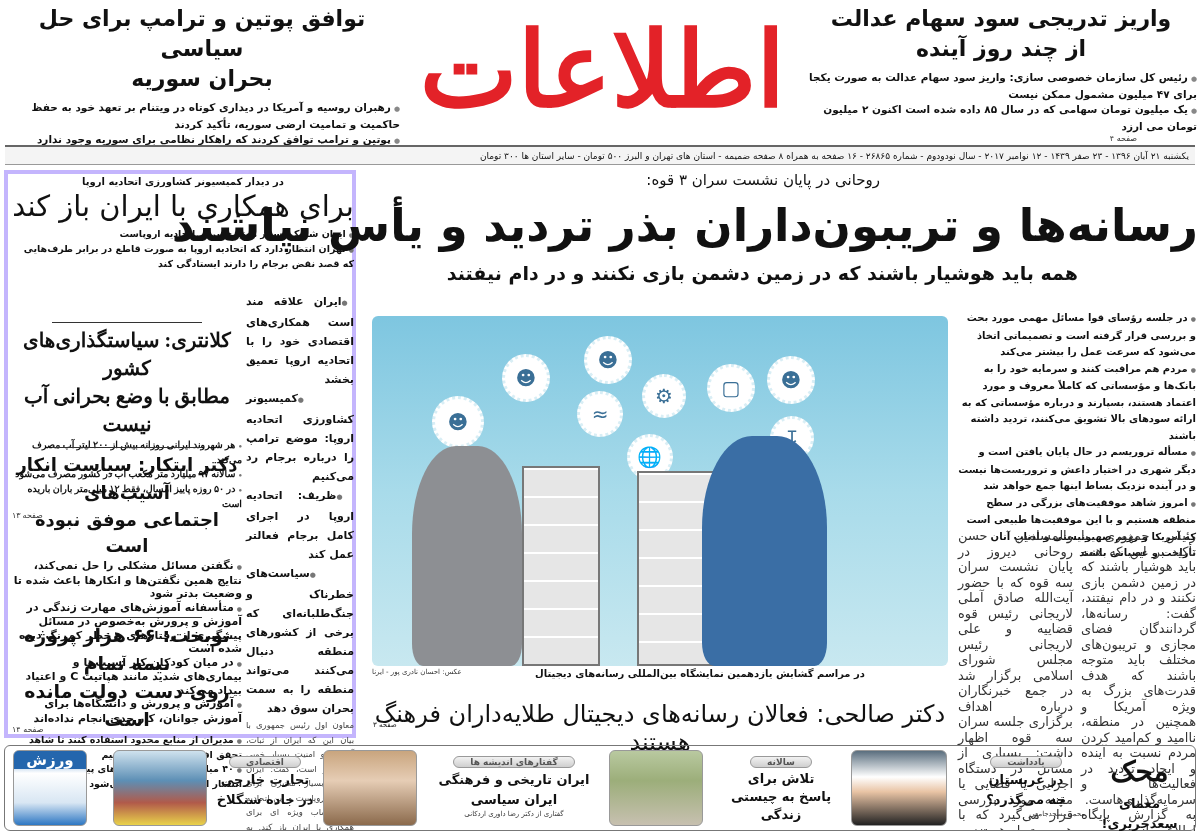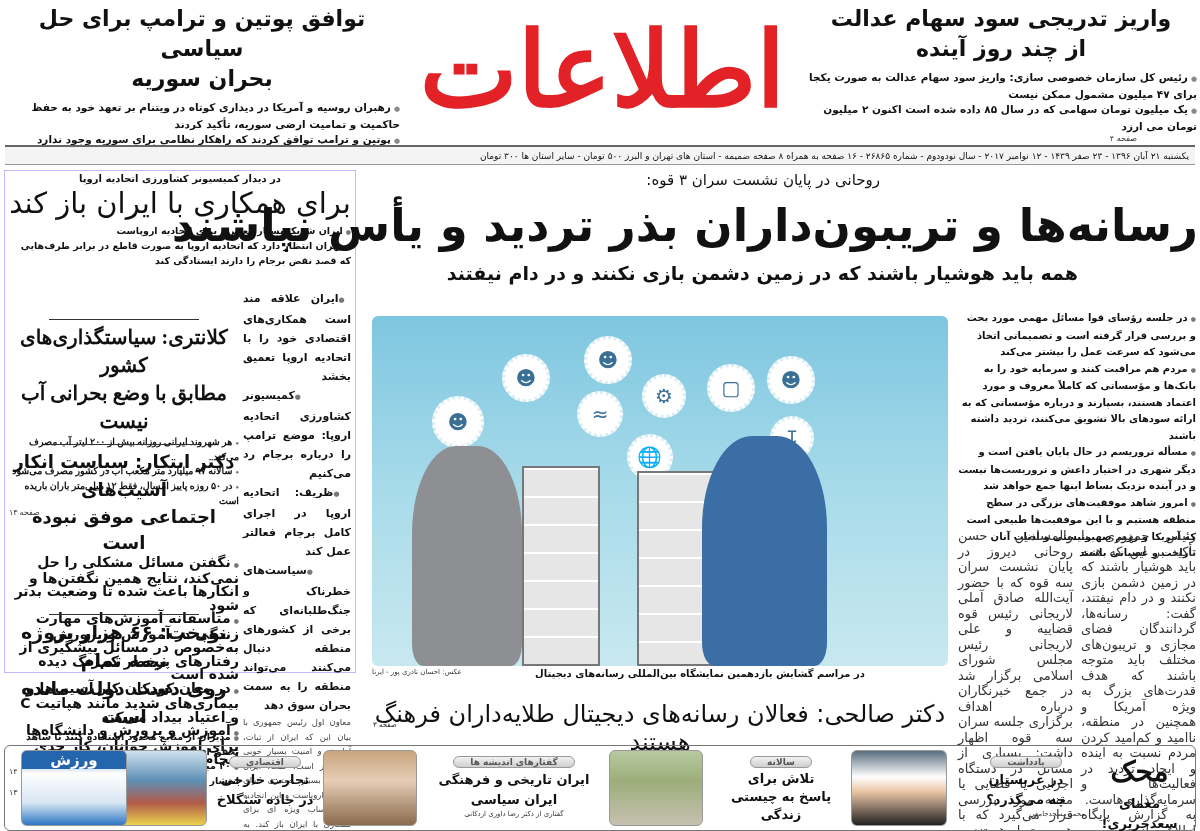--- a/index.html
+++ b/index.html
@@ -11,21 +11,21 @@
   .top-story h2 { font-size: 22px; font-weight: bold; line-height: 30px; font-family: "DejaVu Sans", sans-serif; }
   .top-story ul { list-style: none; text-align: right; font-size: 10.5px; font-weight: bold; line-height: 15px; margin-top: 6px; }
   .top-story li::before { content: "\25CF"; font-size: 7px; color: #888; margin-left: 3px; }
   .page-ref { font-size: 8px; color: #333; text-align: left; direction: rtl; }
   .logo { position: absolute; left: 405px; top: 0; width: 395px; height: 140px; display:flex; align-items:center; justify-content:center; }
   .logo span { font-family: "DejaVu Serif", serif; font-size: 104px; font-weight: bold; color: #e32228; line-height: 1; letter-spacing: -2px; }
 
   .dateline { position: absolute; top: 145px; left: 5px; width: 1190px; height: 20px; border-top: 2px solid #666; border-bottom: 1px solid #999; background: #f4f4f4; font-size: 9px; text-align: right; padding: 4px 6px; white-space: nowrap; overflow: hidden; }
 
   
-  .left-box { position: absolute; left: 4px; top: 170px; width: 352px; height: 503px; border: 1px solid #c4b5fd; }
+  .left-box { position: absolute; left: 4px; top: 170px; width: 352px; height: 568px; border: 4px solid #c4b5fd; }
   .kicker { font-size: 10px; font-weight: bold; text-align: center; }
   .big-headline { font-size: 29px; line-height: 38px; text-align: center; font-weight: normal; }
   .med-headline { font-size: 23px; line-height: 32px; text-align: center; font-weight: bold; }
   .med-headline.light { font-weight: bold; }
   .bullets { list-style: none; font-size: 9.5px; font-weight: bold; line-height: 14px; text-align: right; }
   .bullets li::before { content: "\25CF"; font-size: 6px; color: #777; margin-left: 3px; }
   .sep { border-top: 1px solid #333; margin: 3px auto; width: 65%; }
   .narrow-col { position: absolute; left: 238px; top: 118px; width: 108px; font-size: 11px; font-weight: bold; line-height: 19px; text-align: justify; }
   .narrow-col p.bl::before { content: "\25CF "; font-size: 7px; color: #777; }
   .body-small { font-size: 8.5px; font-weight: normal; line-height: 14.5px; color: #444; text-align: justify; }
@@ -115,21 +115,21 @@
       <li>سالانه ۹۷ میلیارد متر مکعب آب در کشور مصرف می‌شود</li>
       <li>در ۵۰ روزه پاییز امسال، فقط ۱۲ میلی‌متر باران باریده است</li>
     </ul>
     <div class="page-ref">صفحه ۱۳</div>
   </div>
 
   <div style="position:absolute;left:4px;top:270px;width:230px;">
     <div class="sep"></div>
     <div class="med-headline light" style="font-size:18px;line-height:28px;">دکتر ابتکار: سیاست انکار آسیب‌های</div>
     <div class="med-headline light" style="font-size:18px;line-height:26px;">اجتماعی موفق نبوده است</div>
-    <ul class="bullets" style="font-size:14px;line-height:13.5px;">
+    <ul class="bullets" style="font-size:11px;line-height:13.5px;">
       <li>نگفتن مسائل مشکلی را حل نمی‌کند، نتایج همین نگفتن‌ها و انکارها باعث شده تا وضعیت بدتر شود</li>
       <li>متأسفانه آموزش‌های مهارت زندگی در آموزش و پرورش به‌خصوص در مسائل پیشگیری از رفتارهای پرخطر کم‌رنگ دیده شده است</li>
       <li>در میان کودکان کار آسیب‌ها و بیماری‌های شدید مانند هپاتیت C و اعتیاد بیداد می‌کند</li>
       <li>آموزش و پرورش و دانشگاه‌ها برای آموزش جوانان، کار جدی انجام نداده‌اند</li>
     </ul>
     <div class="page-ref">صفحه ۱۴</div>
   </div>
 
   <div style="position:absolute;left:4px;top:440px;width:230px;">
     <div class="sep"></div>
@@ -208,16 +208,16 @@
     <div class="btitle">ایران سیاسی</div>
     <div class="bsmall">گفتاری از دکتر رضا داوری اردکانی</div>
   </div>
   <div class="thumb" style="left:318px;width:94px;background:linear-gradient(180deg,#c9a57e 0%,#e6cdb5 40%,#8b6a4c 100%);"></div>
   <div class="btile" style="left:210px;width:100px;">
     <div class="tag">اقتصادی</div>
     <div class="btitle">تجارت خارجی</div>
     <div class="btitle">در جاده سنگلاخ</div>
   </div>
   <div class="thumb" style="left:108px;width:94px;background:linear-gradient(180deg,#cfe2ee 0%,#5d8fb5 40%,#b15a4a 70%,#e9d24a 100%);"></div>
-  <div class="thumb" style="left:16px;width:106px;background:linear-gradient(180deg,#2d77c3 0%,#fff 30%,#d8e6f3 70%,#2d77c3 100%);">
+  <div class="thumb" style="left:8px;width:74px;background:linear-gradient(180deg,#2d77c3 0%,#fff 30%,#d8e6f3 70%,#2d77c3 100%);">
     <div style="font-size:15px;font-weight:bold;color:#fff;background:#2466ad;text-align:center;">ورزش</div>
   </div>
 </div>
 
 </body></html>

